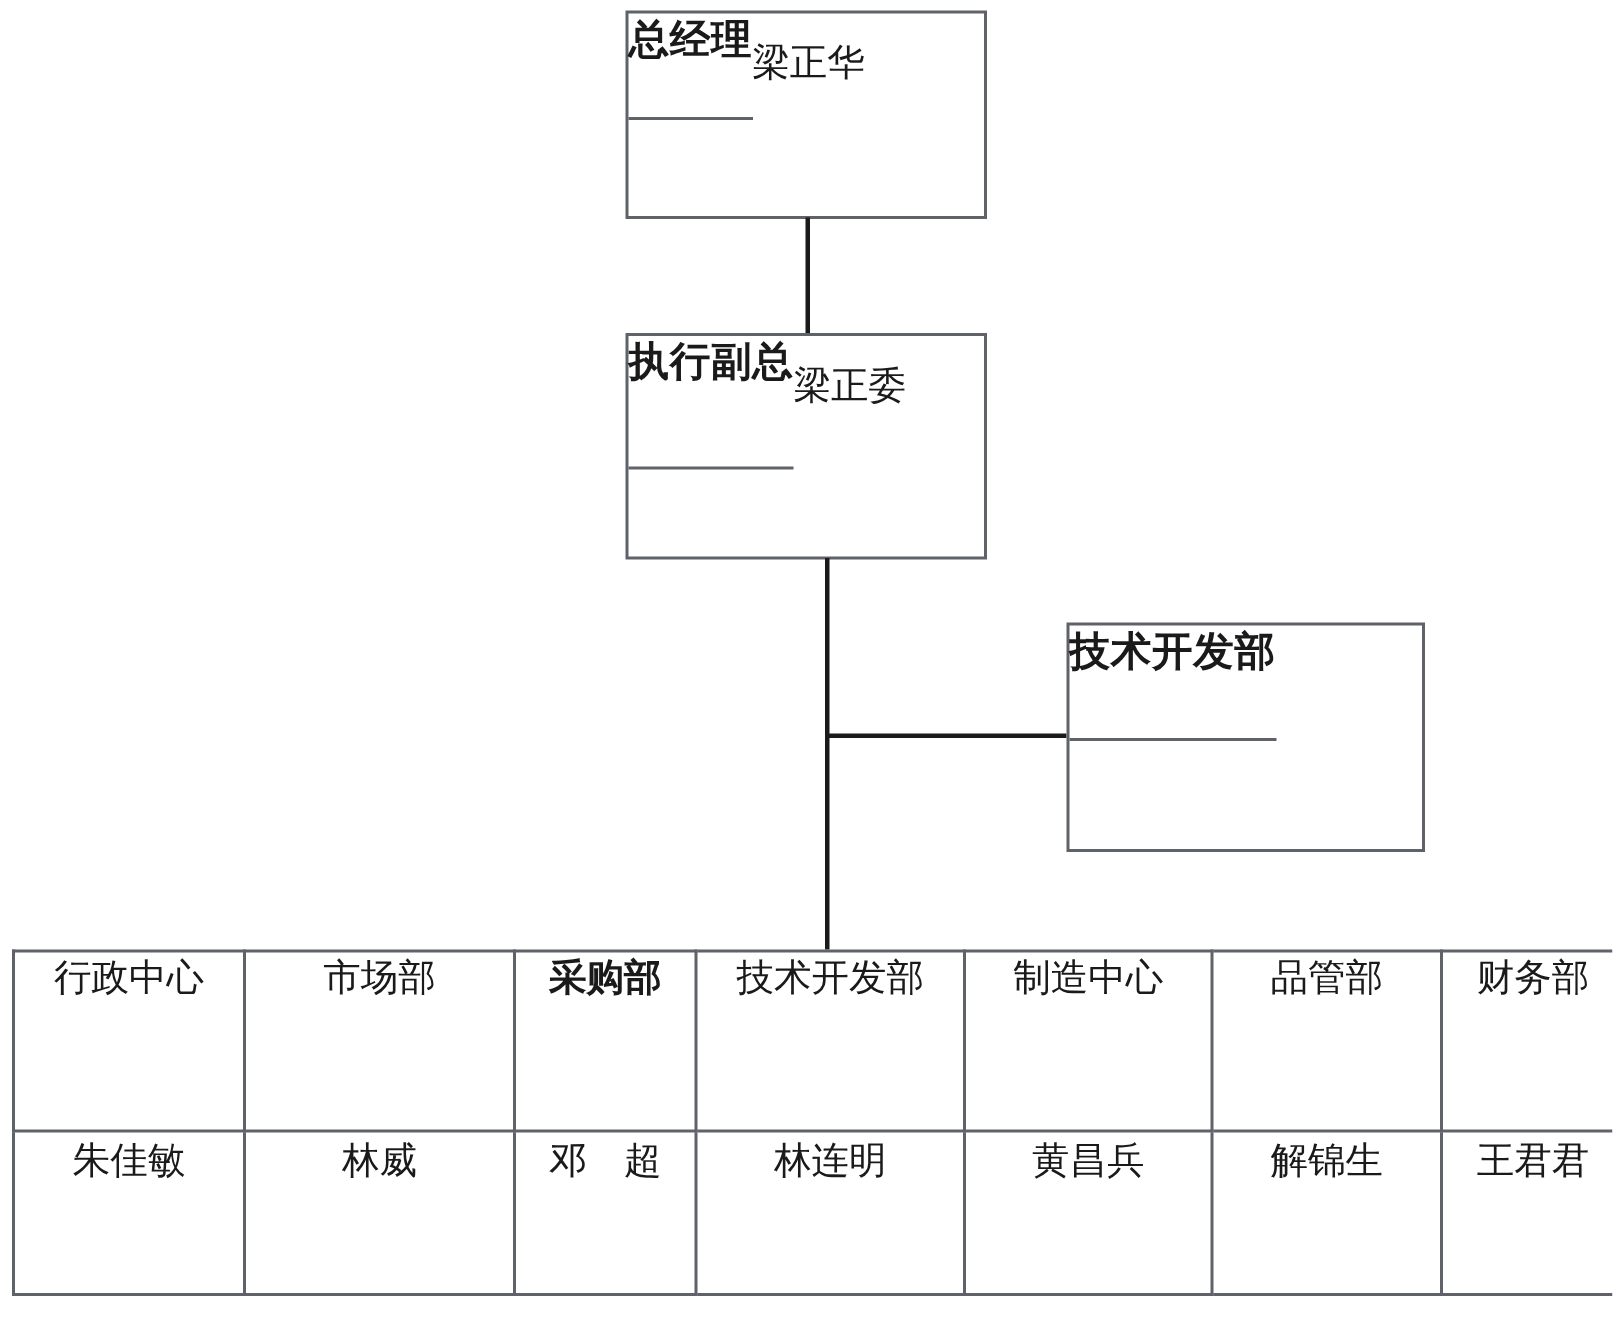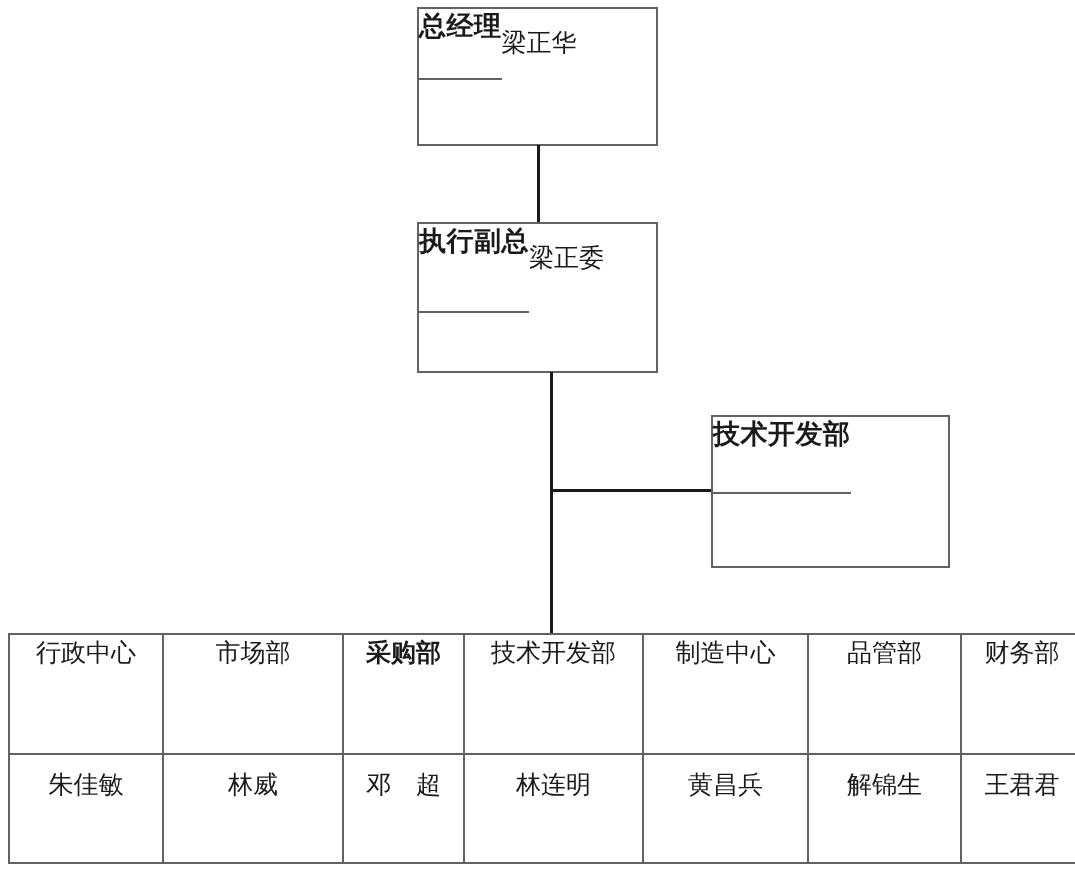--- a/index.html
+++ b/index.html
@@ -112,21 +112,20 @@
   }
   .cell-text {
     display: block;
     font-size: 25px;
     line-height: 1.15;
     padding-top: 4px;
     white-space: nowrap;
   }
   .person-row .cell-text {
     padding-top: 6px;
-    margin-top: 10px;
   }
 </style>
 </head>
 <body>
 
 <div id="chart-root">
 
   <div class="org-box" id="box-gm">
     <div class="title-cell">
       <span class="title-text">总经理</span>

